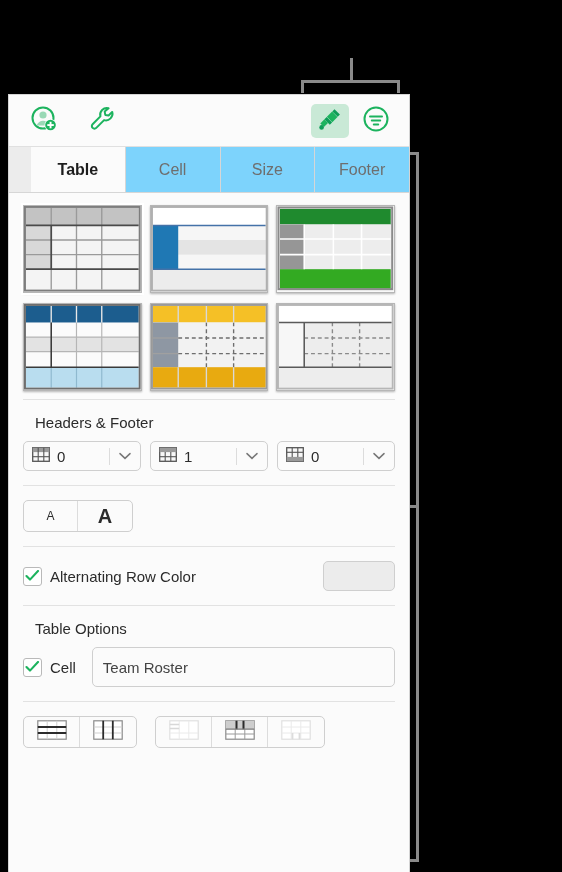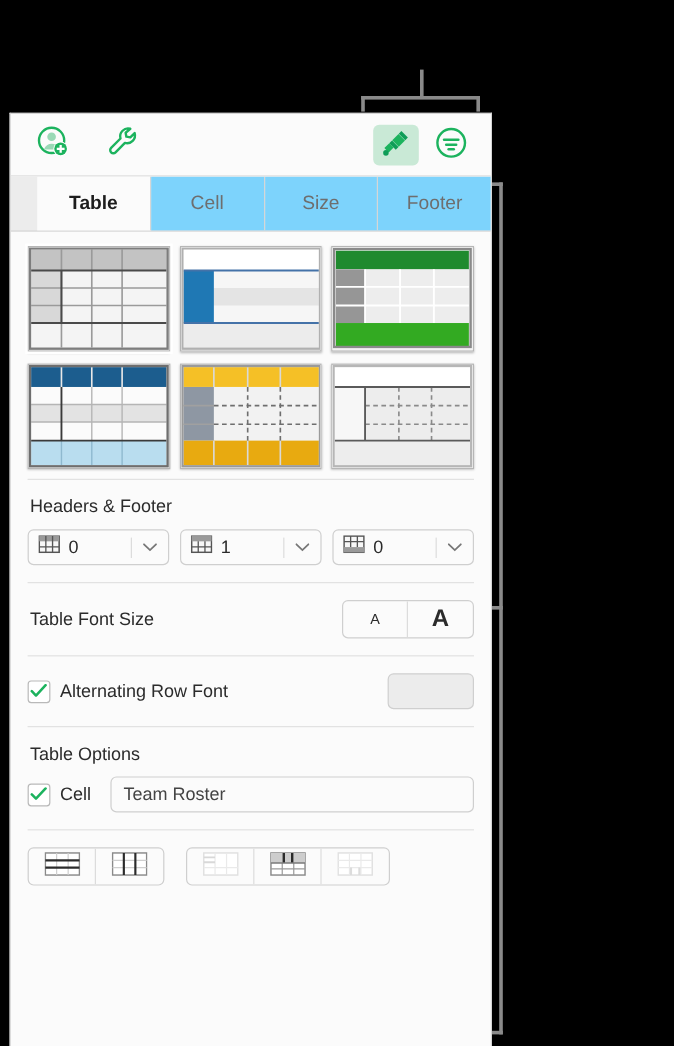--- a/index.html
+++ b/index.html
@@ -119,21 +119,21 @@
   }
   .style-thumb.selected { outline: 2px solid #ffffff; }
 
   .mini { position: absolute; inset: 0; }
 
   
   .sep { height: 1px; background: #e2e2e2; margin: 0 14px; }
 
   .section { padding: 14px 14px 14px 14px; }
   .sec-title {
-    font-size: 15px; color: #2b2b2b; margin: 0 0 10px 2px;
+    font-size: 15px; color: #2b2b2b; margin: 0 0 10px 12px;
   }
 
   
   .hf-row { display: flex; gap: 9px; }
   .popup {
     flex: 1;
     height: 30px;
     background: #fbfbfb;
     border: 1px solid #cfcfcf;
     border-radius: 5px;
@@ -185,21 +185,21 @@
     width: 72px; height: 30px;
     background: #ececec;
     border: 1px solid #cfcfcf;
     border-radius: 5px;
     margin-left: auto;
     cursor: default;
   }
   .name-field {
     margin-left: 16px;
     flex: 1;
-    height: 30px;
+    height: 40px;
     background: #fbfbfb;
     border: 1px solid #cfcfcf;
     border-radius: 5px;
     display: flex; align-items: center;
     padding: 0 10px;
     font-size: 15px; color: #444;
     cursor: text;
   }
 
   
@@ -504,38 +504,37 @@
         </div>
       </div>
 
     </div>
   </div>
 
   <div class="sep"></div>
 
   <div class="section">
     <div class="fs-row">
-      <div class="fs-label">Table Font Size</div>
       <div class="seg">
         <div class="fs-small">A</div>
         <div class="fs-big">A</div>
       </div>
     </div>
   </div>
 
   <div class="sep"></div>
 
   <div class="section">
     <div class="cb-row">
       <div class="checkbox">
         <svg width="15" height="12" viewBox="0 0 15 12">
           <path d="M1.5 6L5 9.6 13 1" fill="none" stroke="#1cb35e" stroke-width="2.1" stroke-linecap="round" stroke-linejoin="round"></path>
         </svg>
       </div>
-      <div class="cb-label">Alternating Row Font</div>
+      <div class="cb-label">Alternating Row Color</div>
       <div class="color-well"></div>
     </div>
   </div>
 
   <div class="sep"></div>
 
   <div class="section">
     <div class="sec-title">Table Options</div>
     <div class="cb-row">
       <div class="checkbox">

